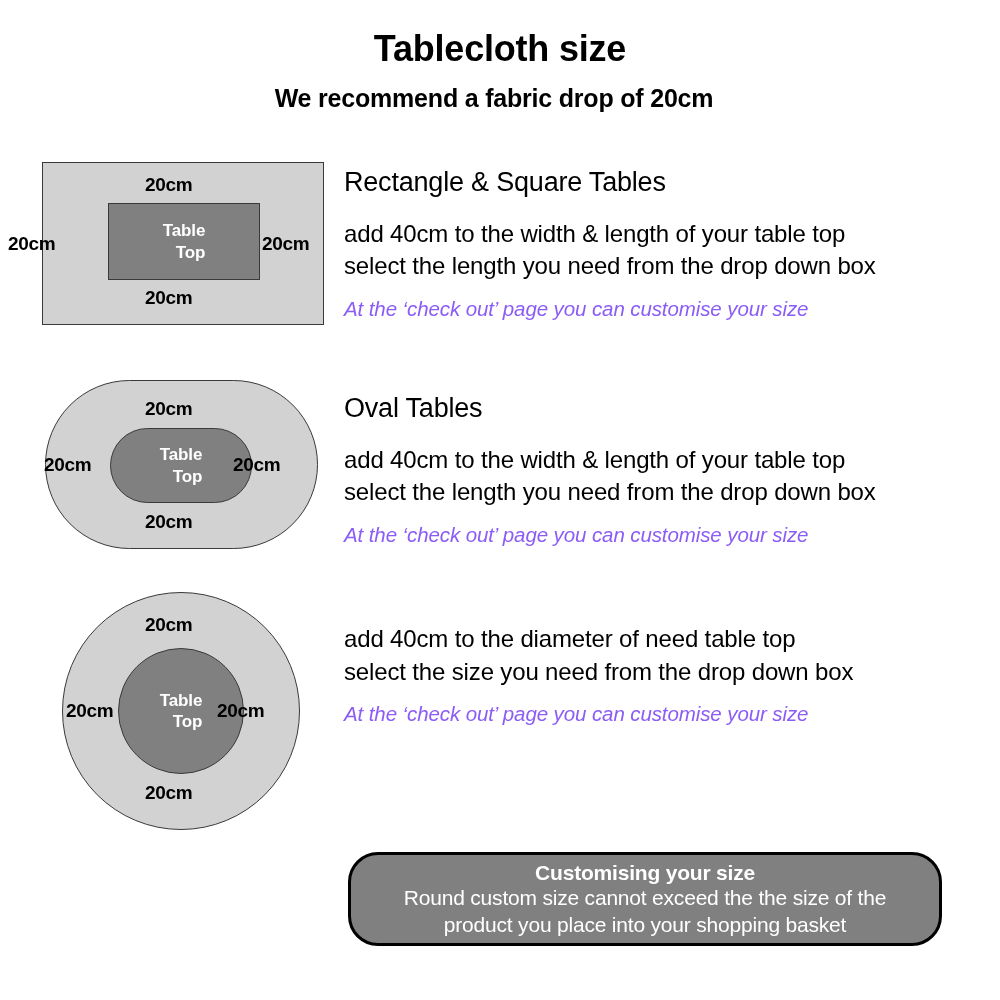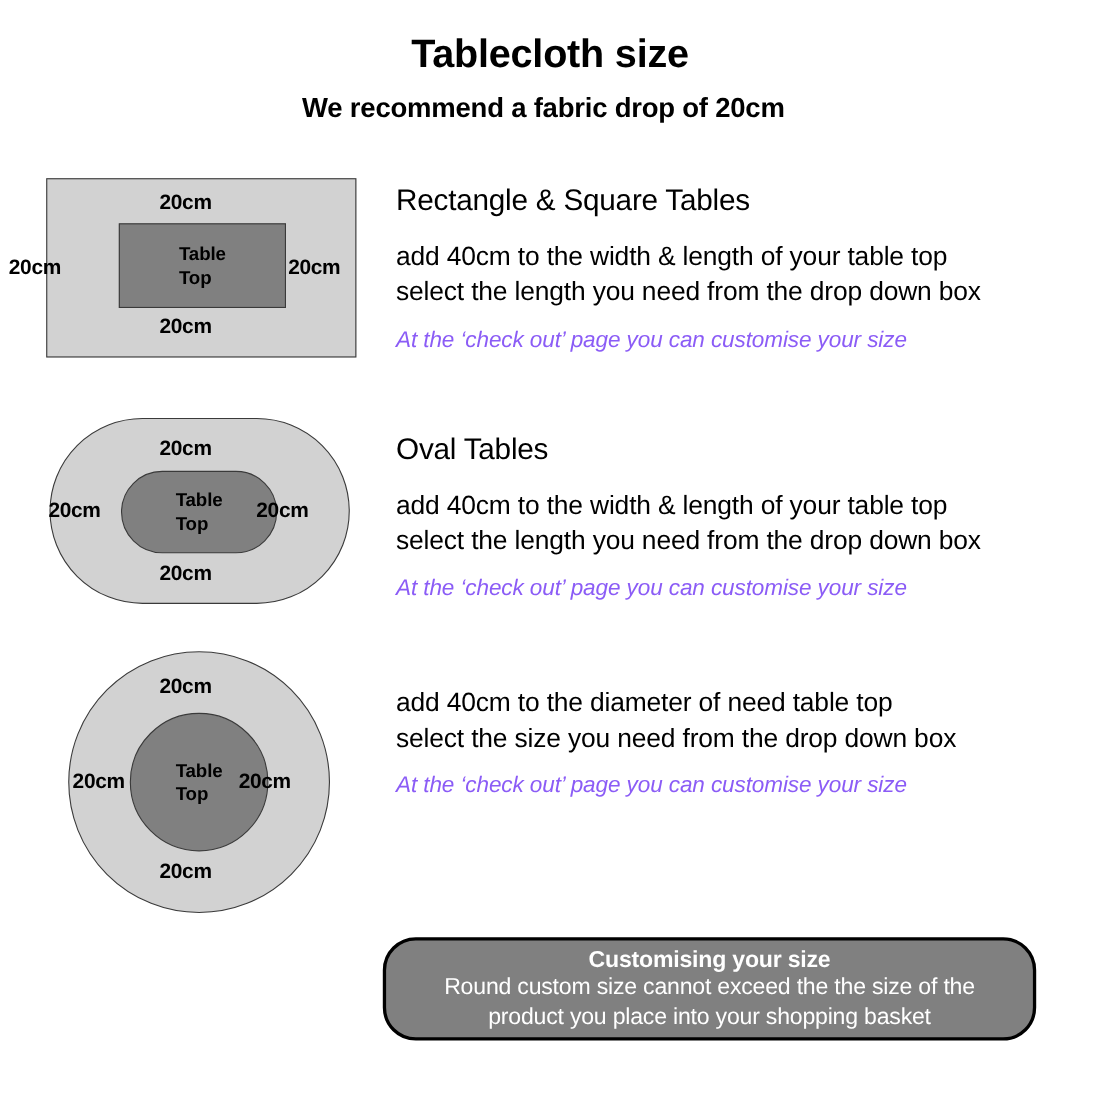--- a/index.html
+++ b/index.html
@@ -34,21 +34,21 @@
     width: 988px;
     text-align: center;
     font-size: 25px;
     font-weight: bold;
     letter-spacing: -0.2px;
   }
 
   
   .text-block {
     position: absolute;
-    left: 360px;
+    left: 344px;
     width: 620px;
   }
   .block-heading {
     font-size: 27px;
     font-weight: normal;
     line-height: 1.1;
     margin: 0 0 20px 0;
     letter-spacing: -0.2px;
   }
   .block-line {
@@ -79,25 +79,25 @@
     position: absolute;
     background: #808080;
     border: 1.5px solid #3a3a3a;
     box-sizing: border-box;
     display: flex;
     flex-direction: column;
     align-items: center;
     justify-content: center;
   }
   .tabletop-label {
-    color: #000000;
+    color: #ffffff;
     font-weight: bold;
     font-size: 17px;
     line-height: 1.26;
-    text-align: left;
+    text-align: right;
     letter-spacing: -0.1px;
   }
   .drop-label {
     position: absolute;
     font-size: 19px;
     font-weight: bold;
     color: #000000;
     white-space: nowrap;
     letter-spacing: -0.3px;
   }

